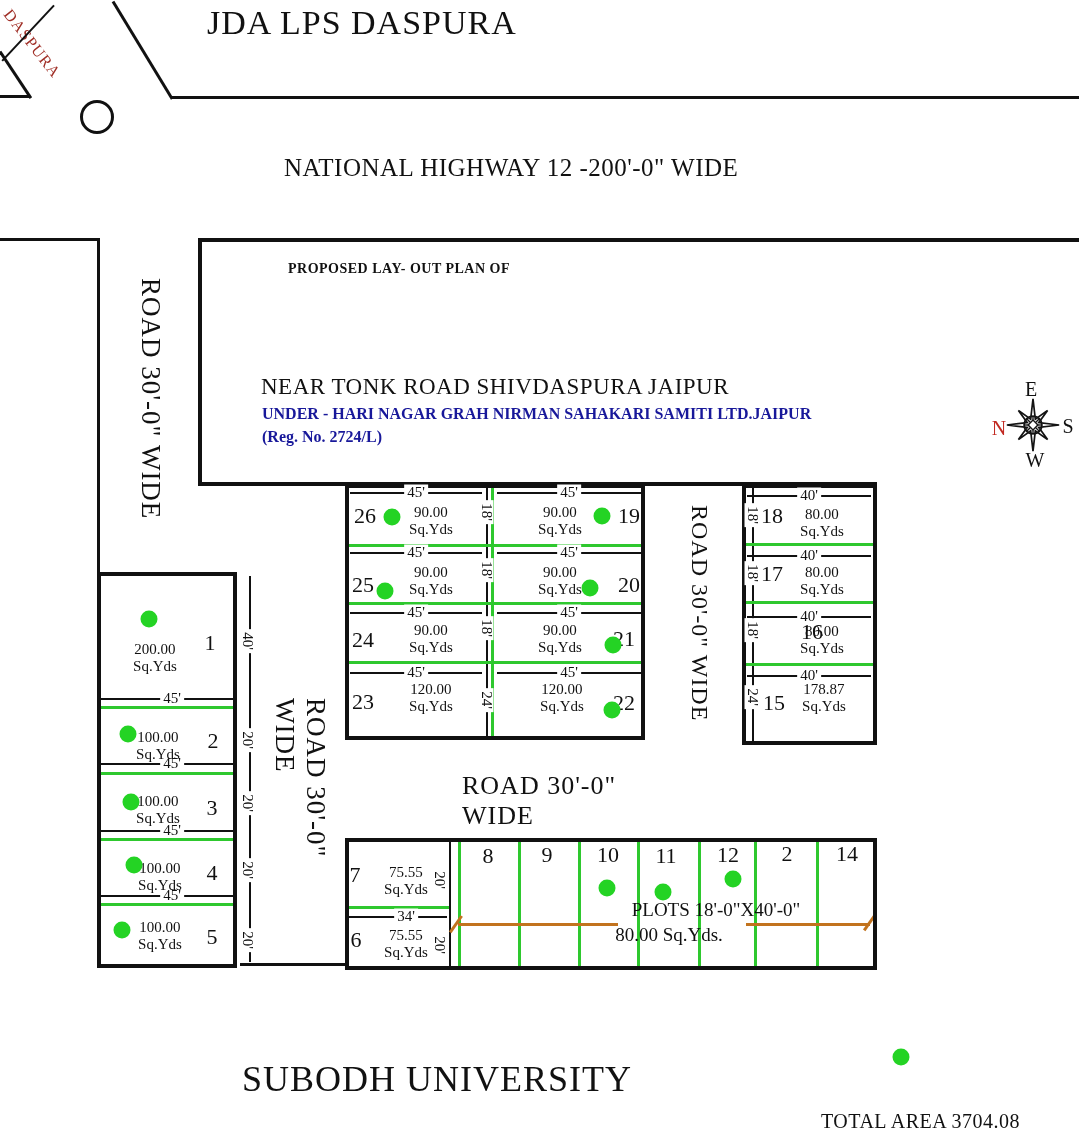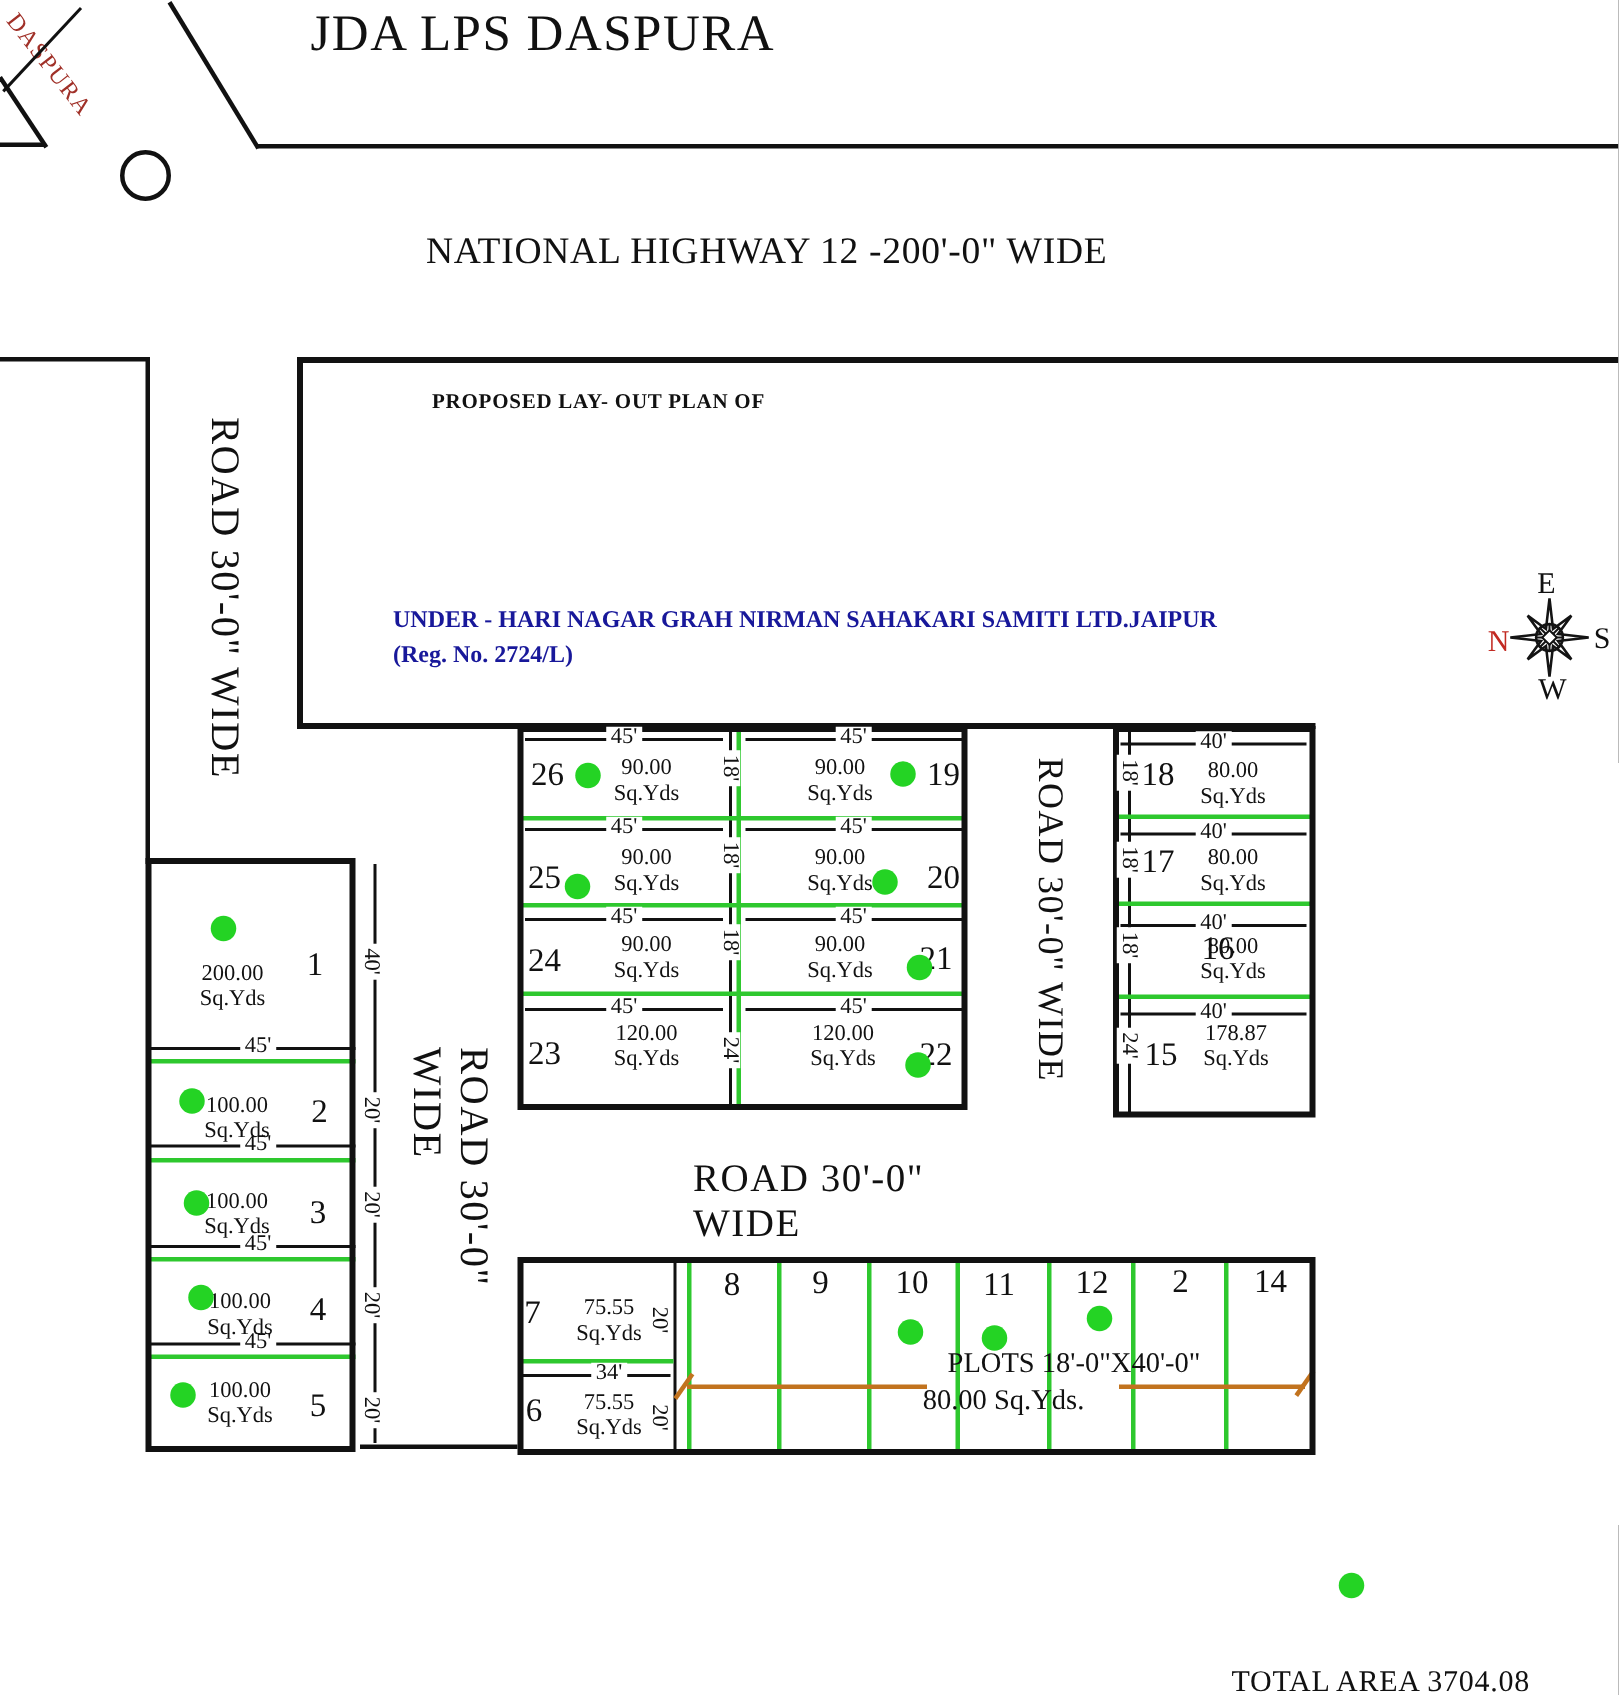--- a/index.html
+++ b/index.html
@@ -41,20 +41,21 @@
 </head>
 <body>
 
 <div id="canvas">
 
   <div class="abs jda">JDA LPS DASPURA</div>
   <div class="abs hwy">NATIONAL HIGHWAY 12 -200'-0" WIDE</div>
   <div class="abs corner" style="color: rgb(160, 48, 40);">DASPURA</div>
 
   <div class="abs tb-caption">PROPOSED LAY- OUT PLAN OF</div>
+  <div class="abs tb-loc">NEAR TONK ROAD SHIVDASPURA  JAIPUR</div>
   <div class="abs tb-soc" style="color: rgb(24, 24, 154);">UNDER - HARI NAGAR GRAH NIRMAN SAHAKARI SAMITI LTD.JAIPUR</div>
   <div class="abs tb-reg" style="color: rgb(24, 24, 154);">(Reg. No. 2724/L)</div>
 
   <svg class="abs" style="left:1000px;top:392px;" width="66" height="66" viewBox="0 0 96 96">
     <polygon points="48,10 51.4,39.7 69.2,26.8 56.3,44.6 86,48 56.3,51.4 69.2,69.2 51.4,56.3 48,86 44.6,56.3 26.8,69.2 39.7,51.4 10,48 39.7,44.6 26.8,26.8 44.6,39.7" fill="#ffffff" stroke="#141414" stroke-width="2.5"></polygon>
     <circle cx="48" cy="48" r="13" fill="none" stroke="#141414" stroke-width="2.5"></circle>
     <g stroke="#141414" stroke-width="2">
       <line x1="48" y1="35" x2="48" y2="61"></line>
       <line x1="35" y1="48" x2="61" y2="48"></line>
       <line x1="38.8" y1="38.8" x2="57.2" y2="57.2"></line>
@@ -278,15 +279,16 @@
       <div class="dot" style="left: 607px; top: 888px; background: rgb(36, 211, 36);"></div>
       <div class="dot" style="left: 663px; top: 892px; background: rgb(36, 211, 36);"></div>
       <div class="dot" style="left: 733px; top: 879px; background: rgb(36, 211, 36);"></div>
       <div class="dot" style="left: 901px; top: 1057px; background: rgb(36, 211, 36);"></div>
       <div class="cletter ctr" style="left: 1031px; top: 389px;">E</div>
       <div class="cletter ctr" style="left: 1068px; top: 426px;">S</div>
       <div class="cletter ctr" style="left: 1035px; top: 460px;">W</div>
       <div class="cletter ctr" style="left: 999px; top: 428px; color: rgb(194, 42, 34);">N</div>
     </div>
 
+  <div class="abs univ">SUBODH UNIVERSITY</div>
   <div class="abs total">TOTAL AREA 3704.08 SQ.YD</div>
 
 </div>
 
 </body></html>

